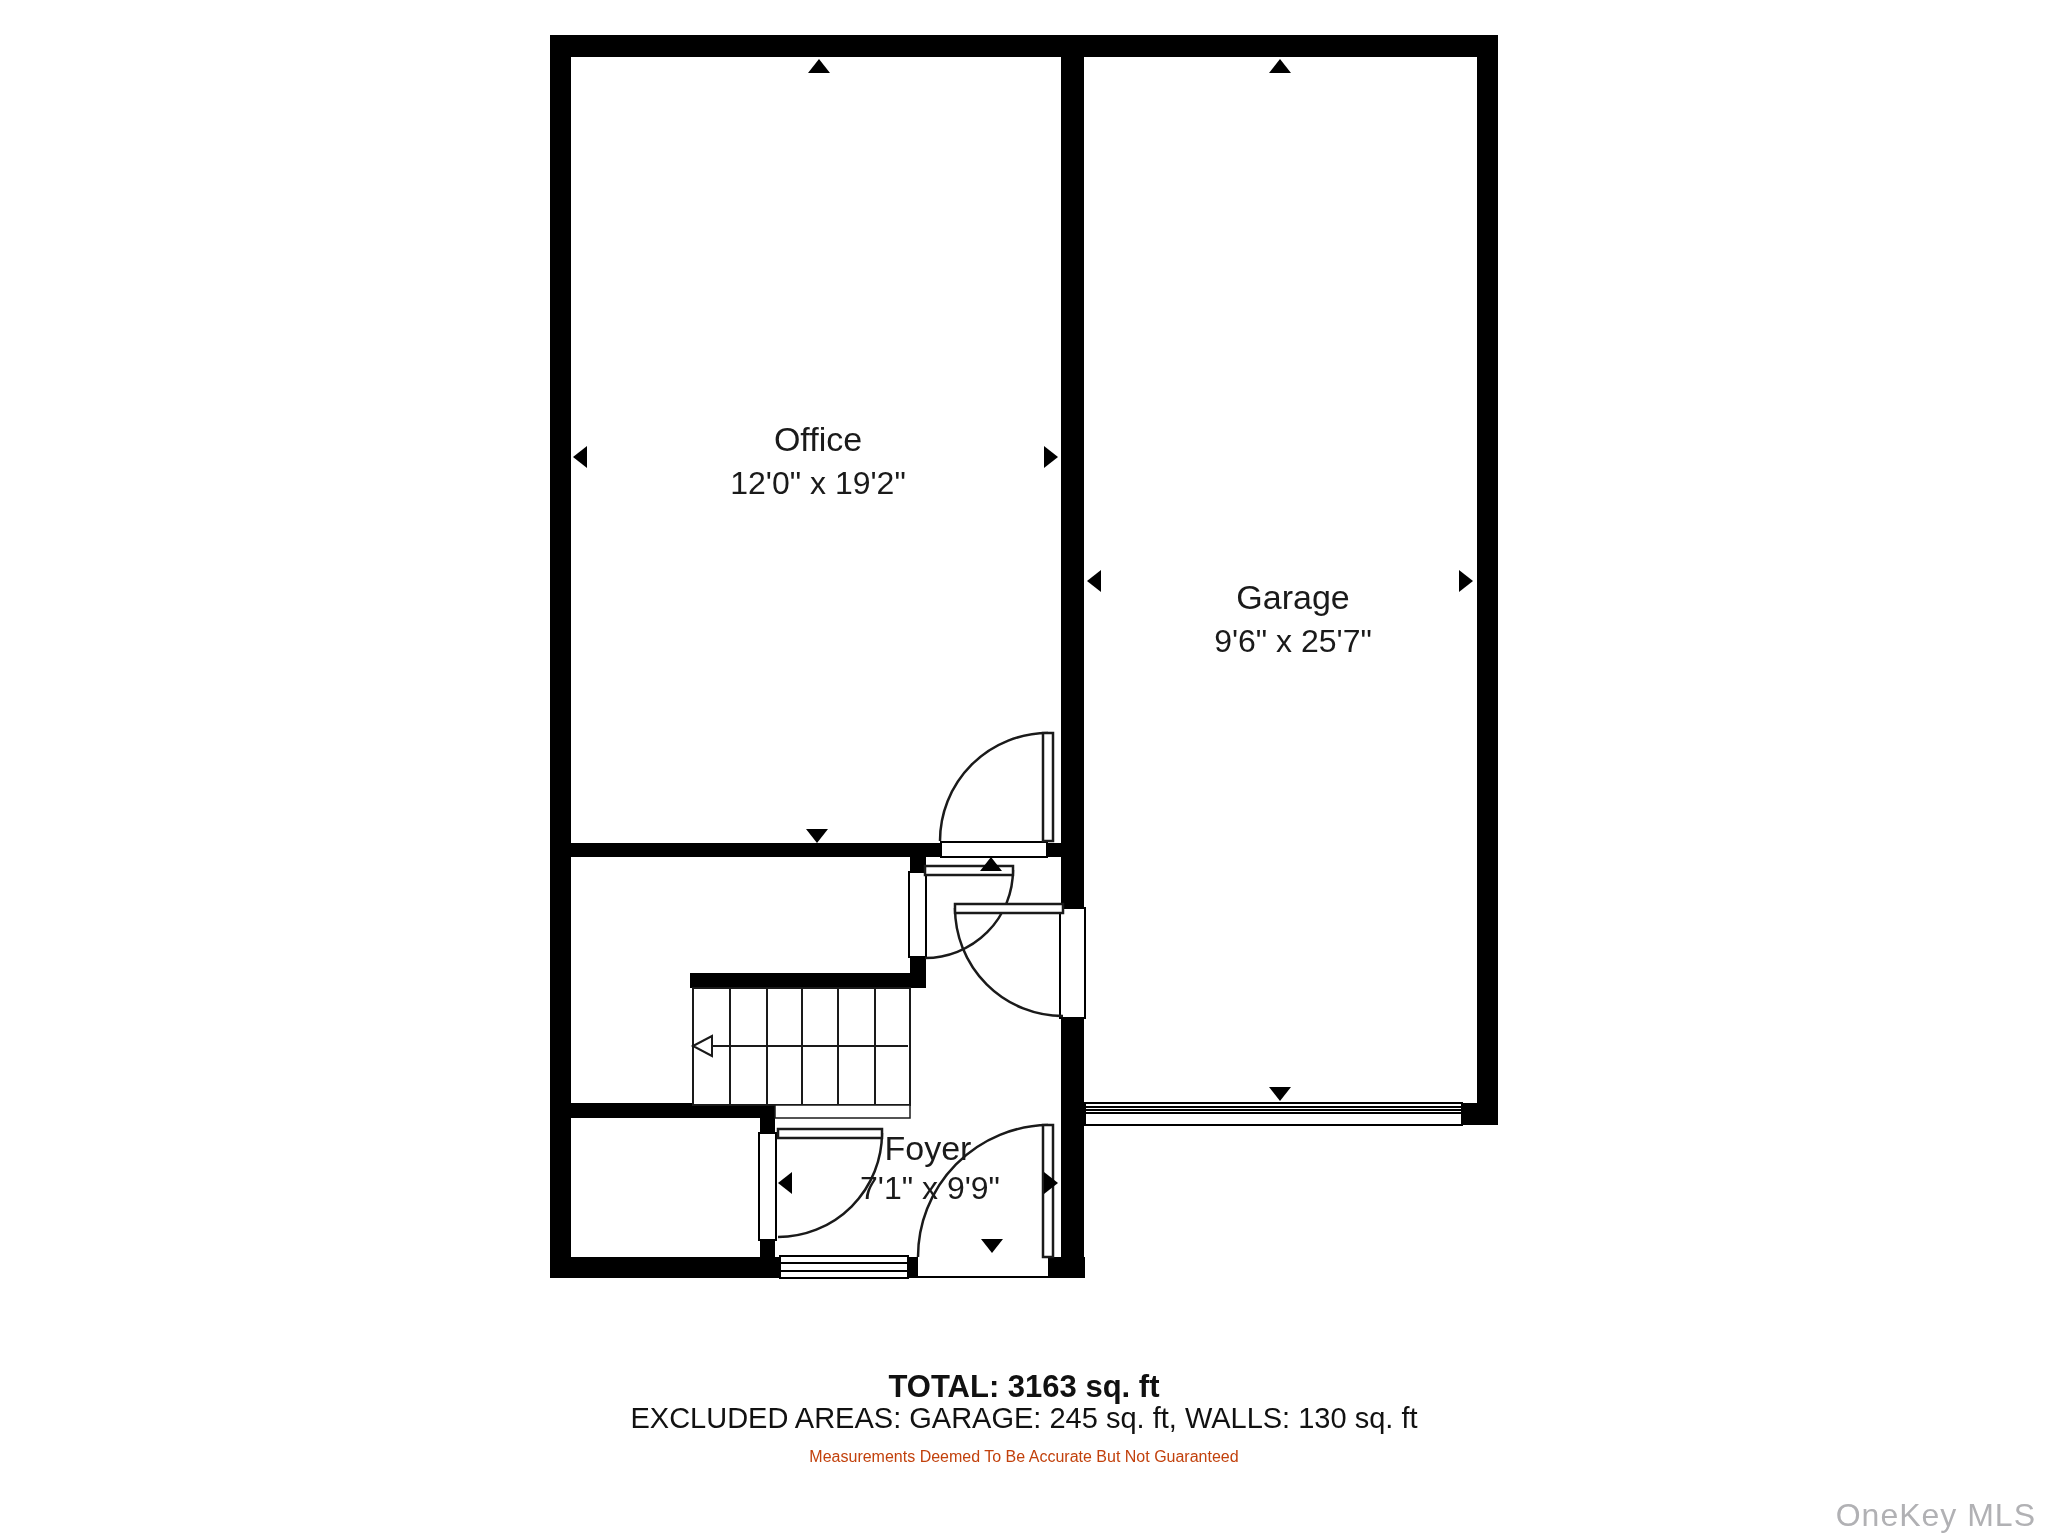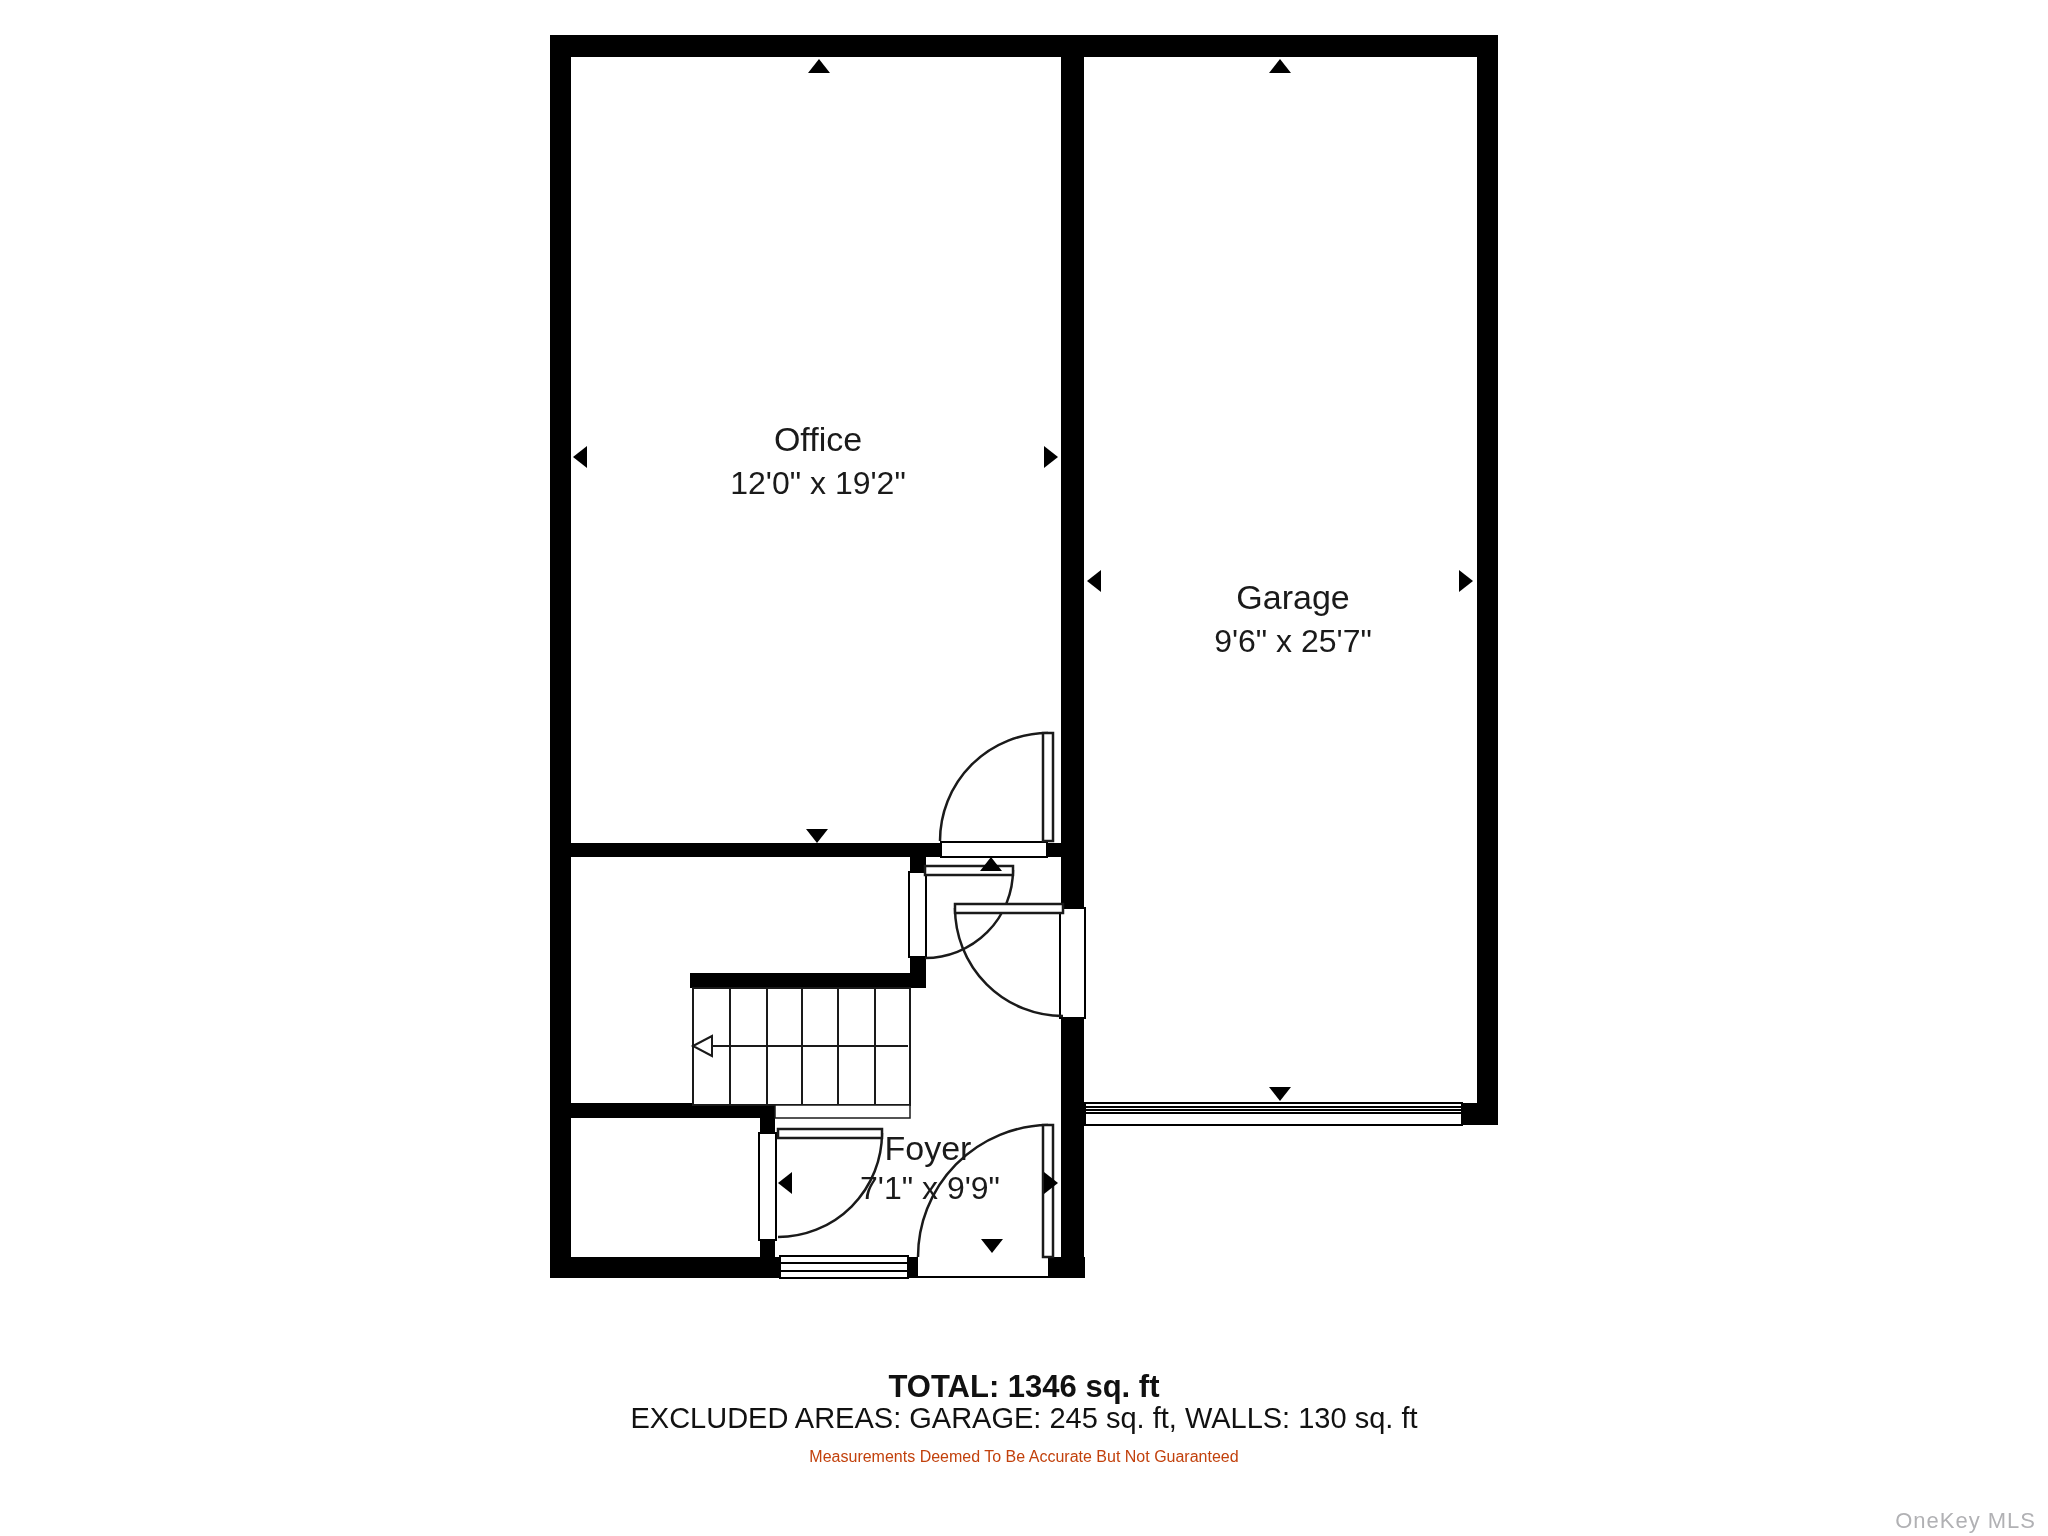--- a/index.html
+++ b/index.html
@@ -15,21 +15,21 @@
   .room-dims{font-size:32px;fill:#1a1a1a;}
   .summary{
     position:absolute;left:0;top:1371px;width:2048px;
     text-align:center;color:#111111;
   }
   .summary .total{font-size:31px;font-weight:bold;line-height:32px;}
   .summary .floors,.summary .excluded{font-size:29px;line-height:31px;}
   .summary .disclaimer{font-size:16px;line-height:18px;margin-top:14px;color:#c2410c;}
   .watermark{
     position:absolute;right:12px;bottom:2px;
-    font-size:22px;color:#b1b1b4;letter-spacing:1px;
+    font-size:32px;color:#b1b1b4;letter-spacing:1px;
   }
 </style>
 </head>
 <body>
 
 <div class="stage">
 
   <svg class="plan-svg" width="2048" height="1536" viewBox="0 0 2048 1536">
 
     <g fill="#000000">
@@ -112,20 +112,20 @@
       <text class="room-name" x="818" y="451">Office</text>
       <text class="room-dims" x="818" y="494">12'0" x 19'2"</text>
       <text class="room-name" x="1293" y="609">Garage</text>
       <text class="room-dims" x="1293" y="652">9'6" x 25'7"</text>
       <text class="room-name" x="928" y="1160">Foyer</text>
       <text class="room-dims" x="930" y="1199">7'1" x 9'9"</text>
     </g>
   </svg>
 
   <div class="summary">
-    <div class="total">TOTAL: 1346 sq. ft</div>
+    <div class="total">TOTAL: 3163 sq. ft</div>
     <div class="excluded">EXCLUDED AREAS: GARAGE: 245 sq. ft, WALLS: 130 sq. ft</div>
     <div class="disclaimer">Measurements Deemed To Be Accurate But Not Guaranteed</div>
   </div>
 
   <div class="watermark">OneKey MLS</div>
 
 </div>
 
 </body></html>

